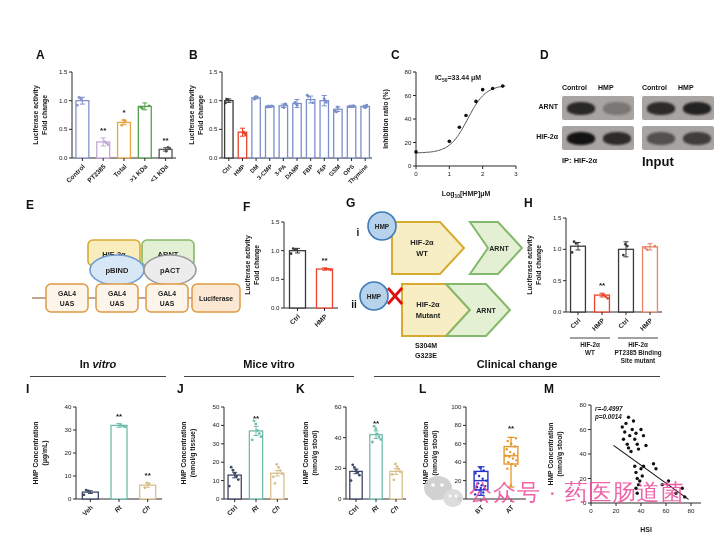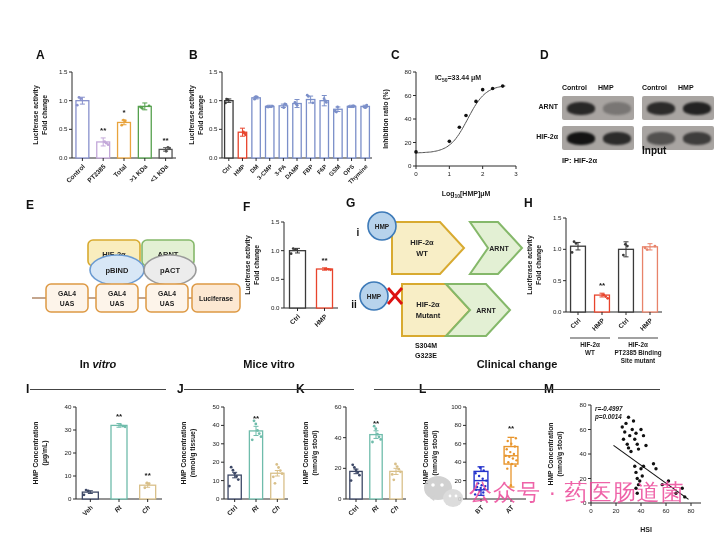--- a/index.html
+++ b/index.html
@@ -2,21 +2,21 @@
 <html><head>
 <meta charset="utf-8">
 <style>
   html,body{margin:0;padding:0}
   body{width:720px;height:540px;position:relative;background:#fff;
        font-family:"Liberation Sans",sans-serif;overflow:hidden}
   .abs{position:absolute}
   svg{overflow:visible;display:block}
   .plet{position:absolute;font-weight:bold;font-size:12px;color:#111}
   .ghead{position:absolute;text-align:center;font-weight:bold;font-size:11px;color:#111;
-         border-bottom:1.4px solid #444;padding-bottom:16px;height:15px}
+         border-bottom:1.4px solid #444;padding-bottom:3px;height:15px}
   .ghead .pre{margin-right:3px}
   .wm{position:absolute;left:422px;top:474px;display:flex;align-items:center;gap:5px;opacity:.85}
   .wm-text{font-size:23px;color:#ec4899;letter-spacing:1px;white-space:nowrap}
   .blot-row{position:absolute;background:#a8a4a1;border-radius:2px}
   .blot-band{position:absolute;border-radius:45%;filter:blur(1.1px)}
   .blot-lab{position:absolute;font-size:7px;font-weight:bold;color:#111;text-align:left}
   .blot-rowlab{position:absolute;font-size:7px;font-weight:bold;color:#111;text-align:right;width:34px}
 </style>
 </head>
 <body>
@@ -267,21 +267,21 @@
     <div class="blot-lab" style="left: 118px; top: 26px; width: 34px;">Control</div>
     <div class="blot-lab" style="left: 154px; top: 26px; width: 34px;">HMP</div>
     <div class="blot-row" style="left: 118px; top: 38px; width: 72px; height: 24px;">
       <div class="blot-band" style="left: 5px; top: 6px; width: 28px; height: 13px; background: rgba(12, 12, 12, 0.8);"></div>
       <div class="blot-band" style="left: 41px; top: 6px; width: 28px; height: 13px; background: rgba(12, 12, 12, 0.85);"></div>
     </div>
     <div class="blot-row" style="left: 118px; top: 68px; width: 72px; height: 24px;">
       <div class="blot-band" style="left: 5px; top: 6px; width: 28px; height: 13px; background: rgba(12, 12, 12, 0.55);"></div>
       <div class="blot-band" style="left: 41px; top: 6px; width: 28px; height: 13px; background: rgba(12, 12, 12, 0.68);"></div>
     </div>
-    <div class="blot-lab" style="left: 118px; top: 87px; width: 72px; font-size: 10px;">Input</div>
+    <div class="blot-lab" style="left: 118px; top: 96px; width: 72px; font-size: 13px;">Input</div>
   </div>
 <svg class="abs" id="chart-F" width="104" height="132" style="left: 242px; top: 212px;">
     <line x1="42" y1="10" x2="42" y2="96" stroke="#2a2a2a" stroke-width="1"></line>
     <line x1="42" y1="96" x2="96" y2="96" stroke="#2a2a2a" stroke-width="1"></line>
     <line x1="39" y1="96" x2="42" y2="96" stroke="#2a2a2a" stroke-width="1"></line>
     <text x="37.5" y="98" font-size="6.2" text-anchor="end" fill="#1a1a1a" font-weight="normal" font-style="normal">0.0</text>
     <line x1="39" y1="67.33333333333334" x2="42" y2="67.33333333333334" stroke="#2a2a2a" stroke-width="1"></line>
     <text x="37.5" y="69.33333333333334" font-size="6.2" text-anchor="end" fill="#1a1a1a" font-weight="normal" font-style="normal">0.5</text>
     <line x1="39" y1="38.66666666666667" x2="42" y2="38.66666666666667" stroke="#2a2a2a" stroke-width="1"></line>
     <text x="37.5" y="40.66666666666667" font-size="6.2" text-anchor="end" fill="#1a1a1a" font-weight="normal" font-style="normal">1.0</text>

